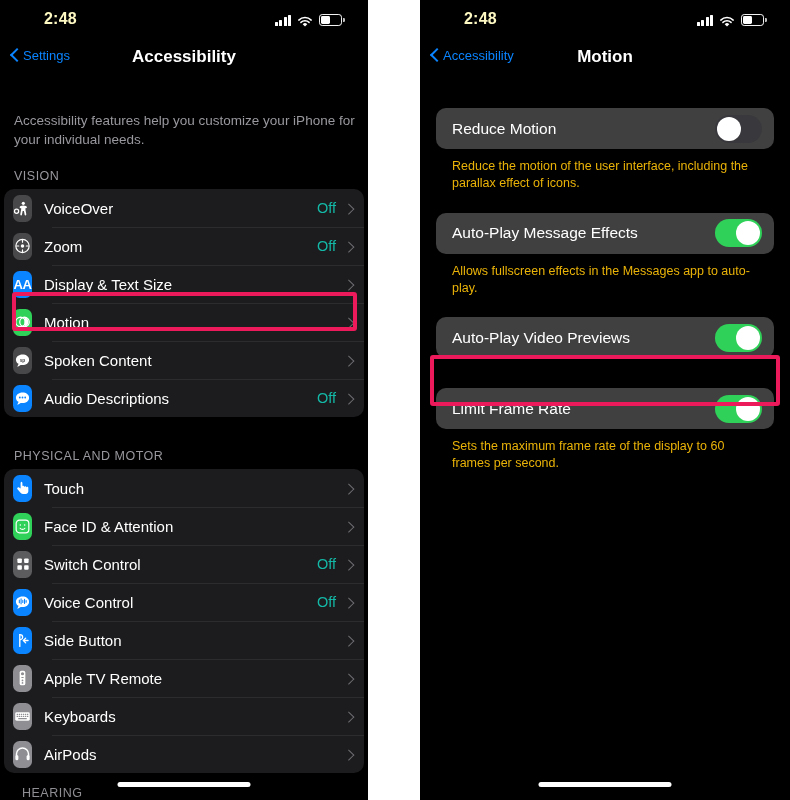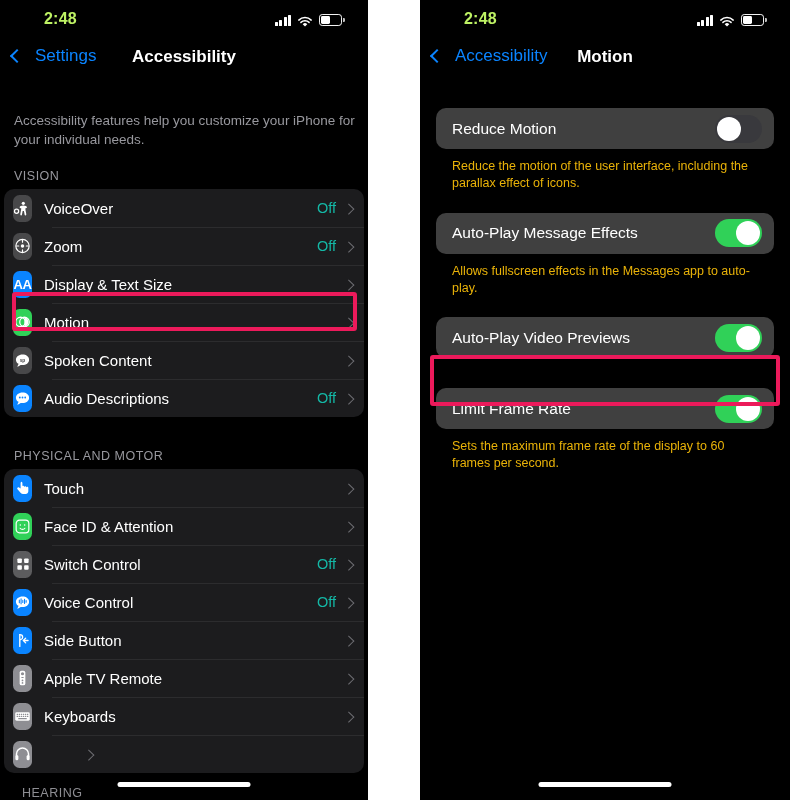--- a/index.html
+++ b/index.html
@@ -33,21 +33,21 @@
 
   
   .status-bar {
     position: relative;
     height: 38px;
   }
   .status-time {
     position: absolute;
     left: 44px;
     top: 10px;
-    color: #bef264;
+    color: #fef9c3;
     font-size: 16px;
     font-weight: bold;
     letter-spacing: 0.2px;
   }
   .status-right {
     position: absolute;
     right: 26px;
     top: 12px;
     display: flex;
     align-items: flex-end;
@@ -98,23 +98,23 @@
   .nav-bar {
     position: relative;
     height: 48px;
   }
   .nav-back {
     position: absolute;
     left: 10px;
     top: 8px;
     display: flex;
     align-items: center;
-    gap: 14px;
+    gap: 2px;
     color: #0a84ff;
-    font-size: 17px;
+    font-size: 13px;
     cursor: pointer;
   }
   .chev-left {
     width: 11px; height: 18px;
     position: relative;
     flex: none;
   }
   .chev-left::before {
     content: "";
     position: absolute;
@@ -506,20 +506,21 @@
         </div>
 
         <div class="row">
           <span class="row-icon" style="background:#8e8e93">
             <svg viewBox="0 0 24 24" width="20" height="20">
                 <path d="M4.4 14.2v-2.1a7.6 7.6 0 0 1 15.2 0v2.1" stroke="#fff" stroke-width="1.9" fill="none" stroke-linecap="round"></path>
                 <rect x="3" y="13.2" width="3.8" height="6.6" rx="1.9" fill="#fff"></rect>
                 <rect x="17.2" y="13.2" width="3.8" height="6.6" rx="1.9" fill="#fff"></rect>
               </svg>
           </span>
+          <span class="row-label">AirPods</span>
           <span class="row-value"></span>
           <span class="chev-right"></span>
         </div>
       </div>
     </div>
 
     <div class="bottom-hearing">HEARING</div>
 
     <div class="highlight" style="left:12px; top:292px; width:345px; height:39px;"></div>
 

